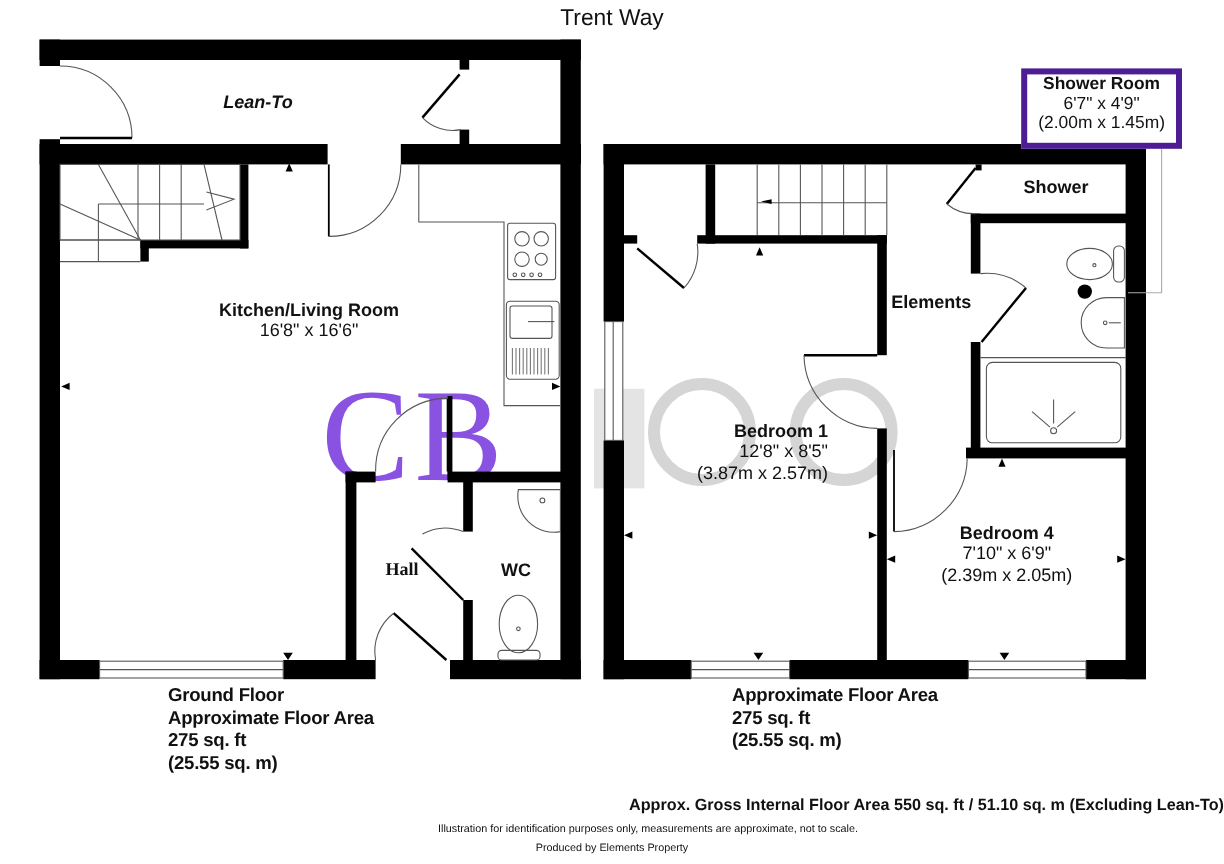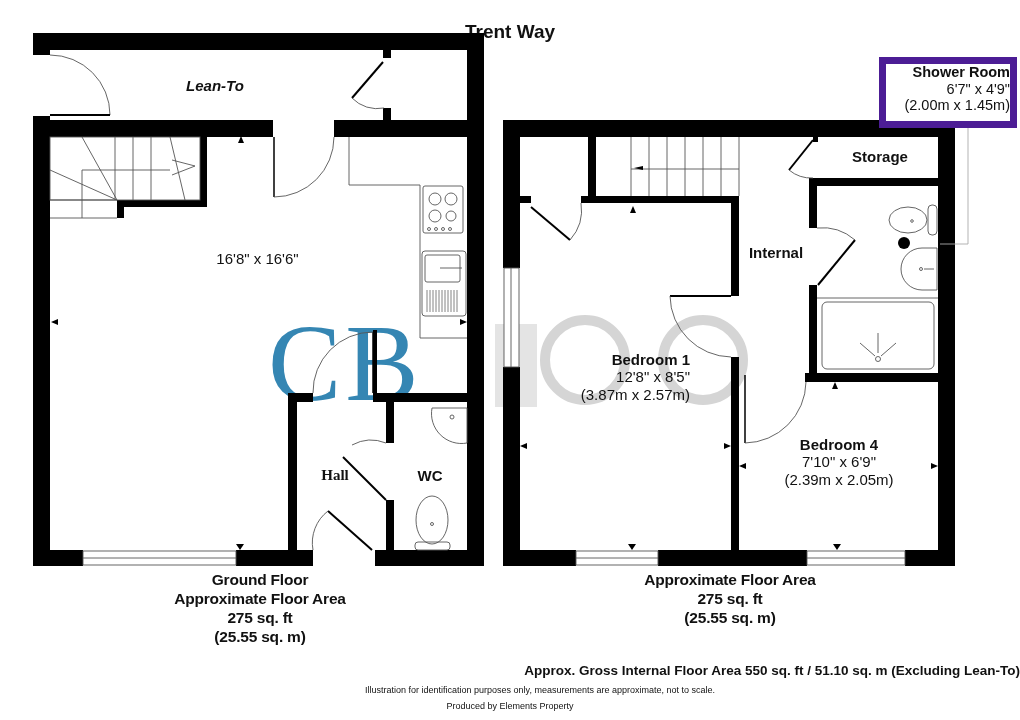--- a/index.html
+++ b/index.html
@@ -2,29 +2,29 @@
 <html><head>
 <meta charset="utf-8">
 <style>
   html, body { margin:0; padding:0; background:#ffffff; }
   body { width:1020px; height:720px; position:relative; overflow:hidden; font-family:"Liberation Sans", sans-serif; color:#111; }
   .wall { position:absolute; background:#000; }
   .svg-layer { position:absolute; left:0; top:0; width:1020px; height:720px; }
   .label { position:absolute; text-align:center; line-height:1.15; white-space:nowrap; }
   .label .name { font-weight:bold; font-size:15px; display:block; }
   .label .dim { font-size:15px; display:block; }
-  .title { position:absolute; left:0; width:1020px; top:21px; text-align:center; font-weight:bold; font-size:19px; }
-  .floor-caption { position:absolute; text-align:center; font-weight:bold; font-size:15.5px; line-height:19px; font-family:"Liberation Sans", sans-serif; letter-spacing:-0.2px; }
+  .title { position:absolute; left:0; width:1020px; top:5px; text-align:center; font-weight:normal; font-size:19px; }
+  .floor-caption { position:absolute; font-weight:bold; font-size:15.5px; line-height:19px; font-family:"Liberation Sans", sans-serif; letter-spacing:-0.2px; }
   .gross { position:absolute; left:0; width:1020px; top:663px; text-align:right; font-weight:bold; font-size:13.5px; }
   .disclaimer { position:absolute; left:0; width:1020px; top:685px; text-align:center; font-size:9px;padding-left:30px; }
   .producer { position:absolute; left:0; width:1020px; top:701px; text-align:center; font-size:9px; }
-  .callout { position:absolute; left:851px; top:57px; width:124px; height:57px; border:7px solid #4c1d95; text-align:right; background:#fff; line-height:1.15;margin-left:28px; }
+  .callout { position:absolute; left:851px; top:57px; width:124px; height:57px; border:5px solid #4c1d95; text-align:center; background:#fff; line-height:1.15; }
   .callout .name { font-weight:bold; font-size:14.5px; display:block; }
   .callout .dim { font-size:14.5px; display:block; }
-  .watermark { position:absolute; color:#0369a1; font-family:"Liberation Serif", serif; font-size:110px; letter-spacing:4px; top:300px; left:268px; opacity:0.8; }
+  .watermark { position:absolute; color:#6d28d9; font-family:"Liberation Serif", serif; font-size:110px; letter-spacing:4px; top:300px; left:268px; opacity:0.8; }
 </style>
 </head>
 <body>
 
 <div class="title">Trent Way</div>
 
 <div class="watermark">
   <span>CB</span>
 </div>
 <div style="position:absolute;left:495px;top:324px;width:42px;height:83px;background:#ddd;opacity:0.8;"></div>
@@ -140,20 +140,21 @@
     <polygon points="236,544 240,550 244,544"></polygon>
     <polygon points="51,322 58,319 58,325"></polygon>
     <polygon points="467,322 460,319 460,325"></polygon>
   </g>
 </svg>
 
 <div class="label" style="left:160px;top:77px;width:110px;font-style:italic;">
   <span class="name">Lean-To</span>
 </div>
 <div class="label" style="left:150px;top:250px;width:215px;">
+  <span class="name">Kitchen/Living Room</span>
   <span class="dim">16'8" x 16'6"</span>
 </div>
 <div class="label" style="left:310px;top:467px;width:50px;font-family:Liberation Serif, serif;">
   <span class="name">Hall</span>
 </div>
 <div class="label" style="left:405px;top:467px;width:50px;">
   <span class="name">WC</span>
 </div>
 
 <div class="floor-caption" style="left:140px;top:570px;width:240px;">
@@ -249,24 +250,24 @@
     <polygon points="628,544 632,550 636,544"></polygon>
     <polygon points="833,544 837,550 841,544"></polygon>
     <polygon points="520,446 527,443 527,449"></polygon>
     <polygon points="731,446 724,443 724,449"></polygon>
     <polygon points="739,466 746,463 746,469"></polygon>
     <polygon points="938,466 931,463 931,469"></polygon>
   </g>
 </svg>
 
 <div class="label" style="left:835px;top:148px;width:90px;">
-  <span class="name">Storage</span>
+  <span class="name">Shower</span>
 </div>
 <div class="label" style="left:737px;top:244px;width:78px;">
-  <span class="name">Internal</span>
+  <span class="name">Elements</span>
 </div>
 <div class="label" style="left:550px;top:351px;width:140px;text-align:right;">
   <span class="name">Bedroom 1</span>
   <span class="dim">12'8" x 8'5"</span>
   <span class="dim">(3.87m x 2.57m)</span>
 </div>
 <div class="label" style="left:768px;top:436px;width:142px;">
   <span class="name">Bedroom 4</span>
   <span class="dim">7'10" x 6'9"</span>
   <span class="dim">(2.39m x 2.05m)</span>

